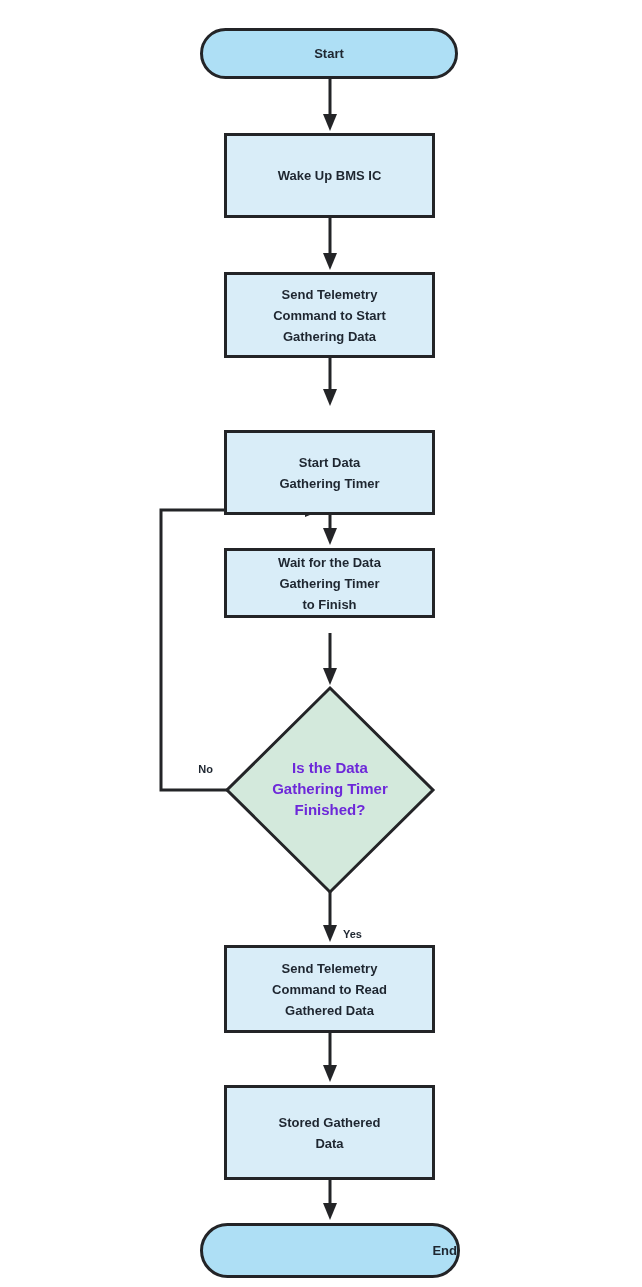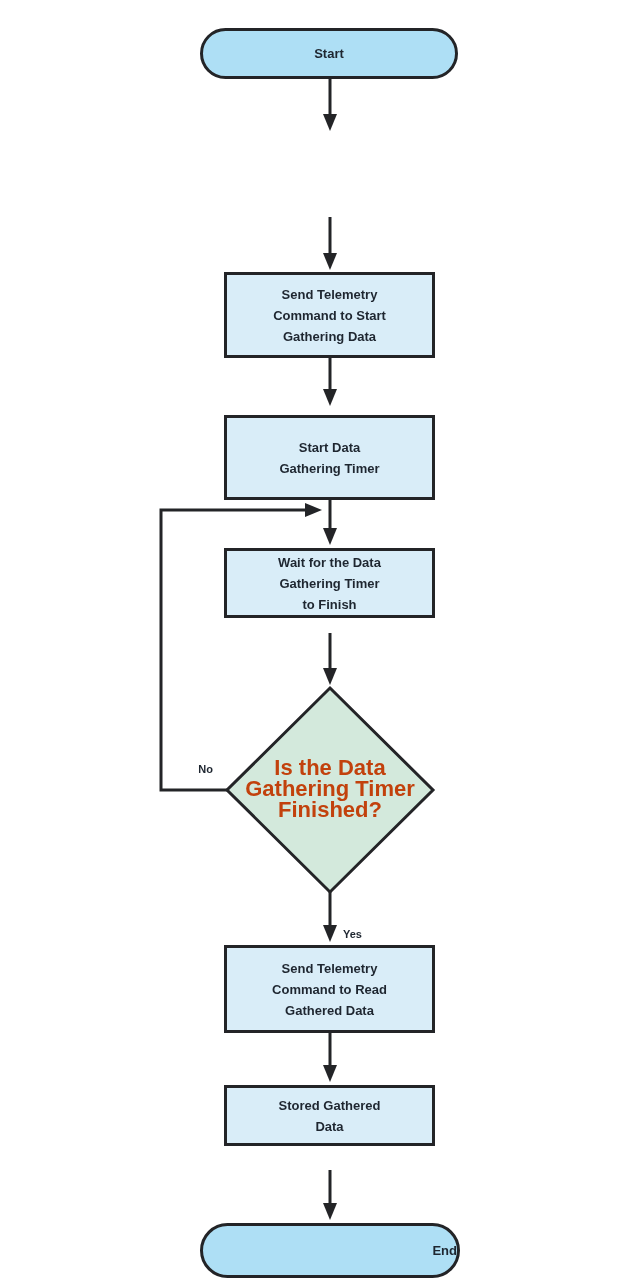--- a/index.html
+++ b/index.html
@@ -35,23 +35,23 @@
   }
   .terminal {
     background: #aedff5;
     border: 3px solid #232427;
     border-radius: 28px;
   }
   .decision-label {
     position: absolute;
     text-align: center;
     font-weight: 700;
-    font-size: 22px;
+    font-size: 15px;
     line-height: 21px;
-    color: #c2410c;
+    color: #6d28d9;
     white-space: pre-line;
   }
   .edge-label {
     position: absolute;
     font-weight: 700;
     font-size: 11px;
     color: #1e2630;
   }
   .edge-label.no { text-align: right; }
 </style>
@@ -86,49 +86,52 @@
       <polygon points="323,1065 337,1065 330,1082"></polygon>
       <polygon points="323,1203 337,1203 330,1220"></polygon>
       <polygon points="305,503 305,517 322,510"></polygon>
     </g>
   </svg>
 
   <div class="node terminal" style="left:200px; top:28px; width:258px; height:51px;">
     <span>Start</span>
   </div>
 
+  <div class="node process" style="left:224px; top:133px; width:211px; height:85px;">
+    <span>Wake Up BMS IC</span>
+  </div>
 
   <div class="node process" style="left:224px; top:272px; width:211px; height:86px;">
     <span>Send Telemetry
 Command to Start
 Gathering Data</span>
   </div>
 
-  <div class="node process" style="left:224px; top:415px; width:211px; height:85px;">
+  <div class="node process" style="left:224px; top:430px; width:211px; height:85px;">
     <span>Start Data
 Gathering Timer</span>
   </div>
 
   <div class="node process" style="left:224px; top:548px; width:211px; height:70px;">
     <span>Wait for the Data
 Gathering Timer
 to Finish</span>
   </div>
 
   <div class="decision-label" style="left:235px; top:757px; width:190px;">Is the Data
 Gathering Timer
 Finished?</div>
 
   <div class="node process" style="left:224px; top:945px; width:211px; height:88px;">
     <span>Send Telemetry
 Command to Read
 Gathered Data</span>
   </div>
 
-  <div class="node process" style="left:224px; top:1085px; width:211px; height:61px;">
+  <div class="node process" style="left:224px; top:1085px; width:211px; height:95px;">
     <span>Stored Gathered
 Data</span>
   </div>
 
   <div class="node terminal" style="left:200px; top:1223px; width:260px; height:55px;justify-content:flex-end;">
     <span>End</span>
   </div>
 
   <div class="edge-label no" style="left:171px; top:763px; width:42px;">No</div>
 

